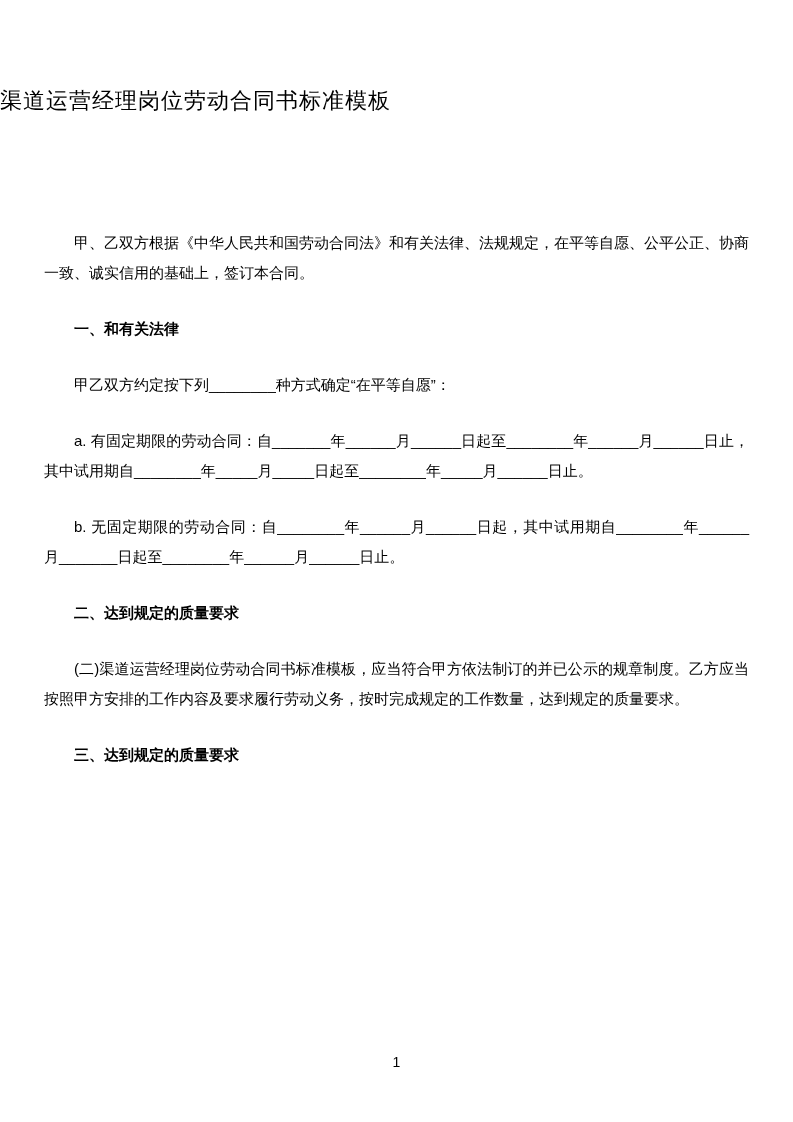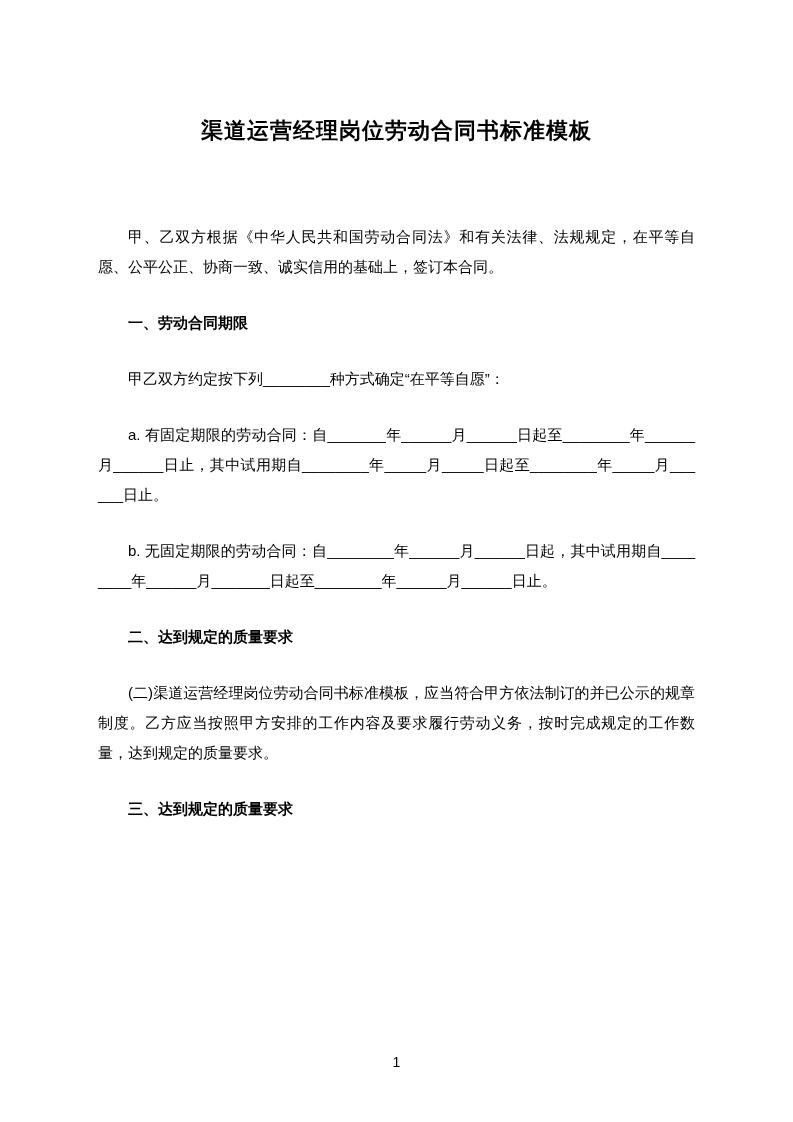--- a/index.html
+++ b/index.html
@@ -14,29 +14,28 @@
     margin: 0 auto;
     background: #ffffff;
     box-sizing: border-box;
     outline: 1px solid #dcdcdc;
     font-family: "Liberation Sans", "DejaVu Sans", sans-serif;
     color: #000000;
     overflow: hidden;
   }
   .doc-title {
     margin: 0;
-    padding-top: 116px;
-    text-align: center;
+    padding-top: 86px;
     font-size: 22px;
-    font-weight: bold;
+    font-weight: normal;
     letter-spacing: 1px;
   }
   .content {
-    padding: 0 98px;
-    margin-top: 76px;
+    padding: 0 44px;
+    margin-top: 112px;
   }
   .block {
     margin: 26px 0;
     font-size: 15px;
     line-height: 30px;
     text-indent: 2em;
     text-align: justify;
     word-break: break-all;
     overflow-wrap: break-word;
   }
@@ -56,21 +55,21 @@
 <body>
 
 <div class="page">
 
   <h1 class="doc-title">渠道运营经理岗位劳动合同书标准模板</h1>
 
   <div class="content">
 
     <p class="block">甲、乙双方根据《中华人民共和国劳动合同法》和有关法律、法规规定，在平等自愿、公平公正、协商一致、诚实信用的基础上，签订本合同。</p>
 
-    <p class="block heading">一、劳动合同期限</p>
+    <p class="block heading">一、和有关法律</p>
 
     <p class="block">甲乙双方约定按下列________种方式确定“在平等自愿”：</p>
 
     <p class="block">a. 有固定期限的劳动合同：自_______年______月______日起至________年______月______日止，其中试用期自________年_____月_____日起至________年_____月______日止。</p>
 
     <p class="block">b. 无固定期限的劳动合同：自________年______月______日起，其中试用期自________年______月_______日起至________年______月______日止。</p>
 
     <p class="block heading">二、达到规定的质量要求</p>
 
 

